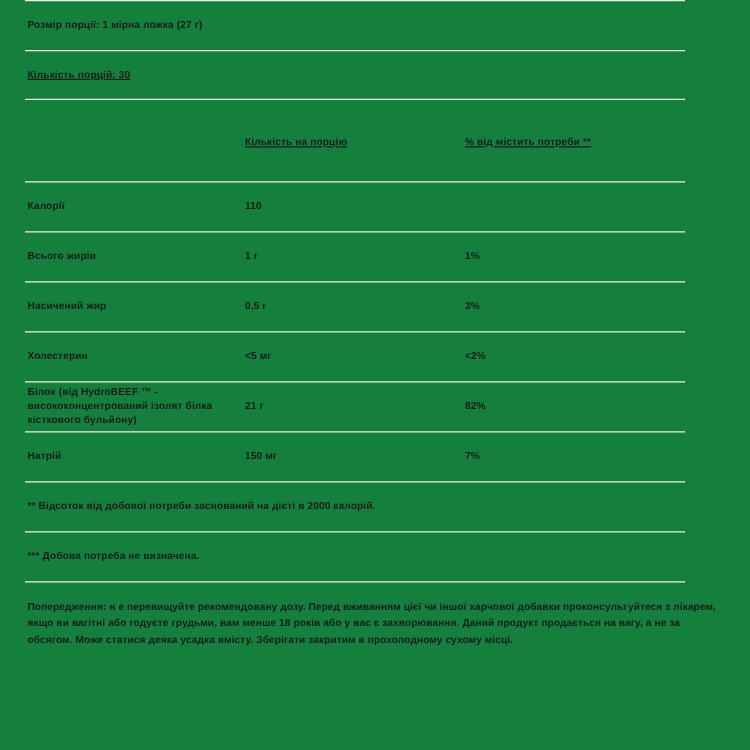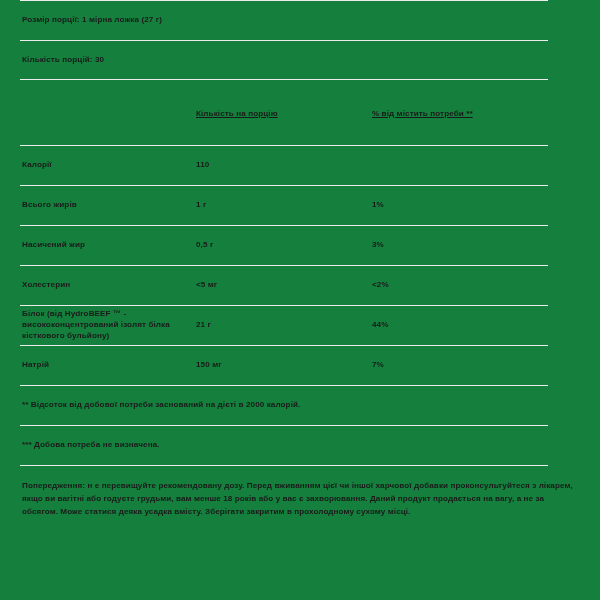--- a/index.html
+++ b/index.html
@@ -42,21 +42,21 @@
     font-weight: 700;
     letter-spacing: 0.1px;
     line-height: 1.32;
     color: #1a1a1a;
   }
   .col-name   { width: 398px; padding-left: 2px !important; }
   .col-amount { width: 66px; }
   .col-dv     { width: 62px; }
 
   .row-serving td { height: 39px; }
-  .row-servings td { height: 38px; }
+  .row-servings td { height: 38px; text-decoration: underline; }
 
   
   .row-header td {
     height: 63px;
     vertical-align: middle;
     padding-top: 2px !important;
   }
   .row-header .col-amount,
   .row-header .col-dv {
     font-size: 8.1px;
@@ -136,21 +136,21 @@
       <tr class="row-data">
         <td class="col-name">Холестерин</td>
         <td class="col-amount">&lt;5 мг</td>
         <td class="col-dv">&lt;2%</td>
       </tr>
 
 
       <tr class="row-data">
         <td class="col-name">Білок (від HydroBEEF ™ -  висококонцентрований ізолят білка кісткового бульйону)</td>
         <td class="col-amount">21 г</td>
-        <td class="col-dv">44%</td>
+        <td class="col-dv">82%</td>
       </tr>
 
       <tr class="row-data">
         <td class="col-name">Натрій</td>
         <td class="col-amount">150 мг</td>
         <td class="col-dv">7%</td>
       </tr>
 
       <tr class="row-footnote">
         <td class="col-name" colspan="3">** Відсоток від добової потреби заснований на дієті в 2000 калорій.</td>

